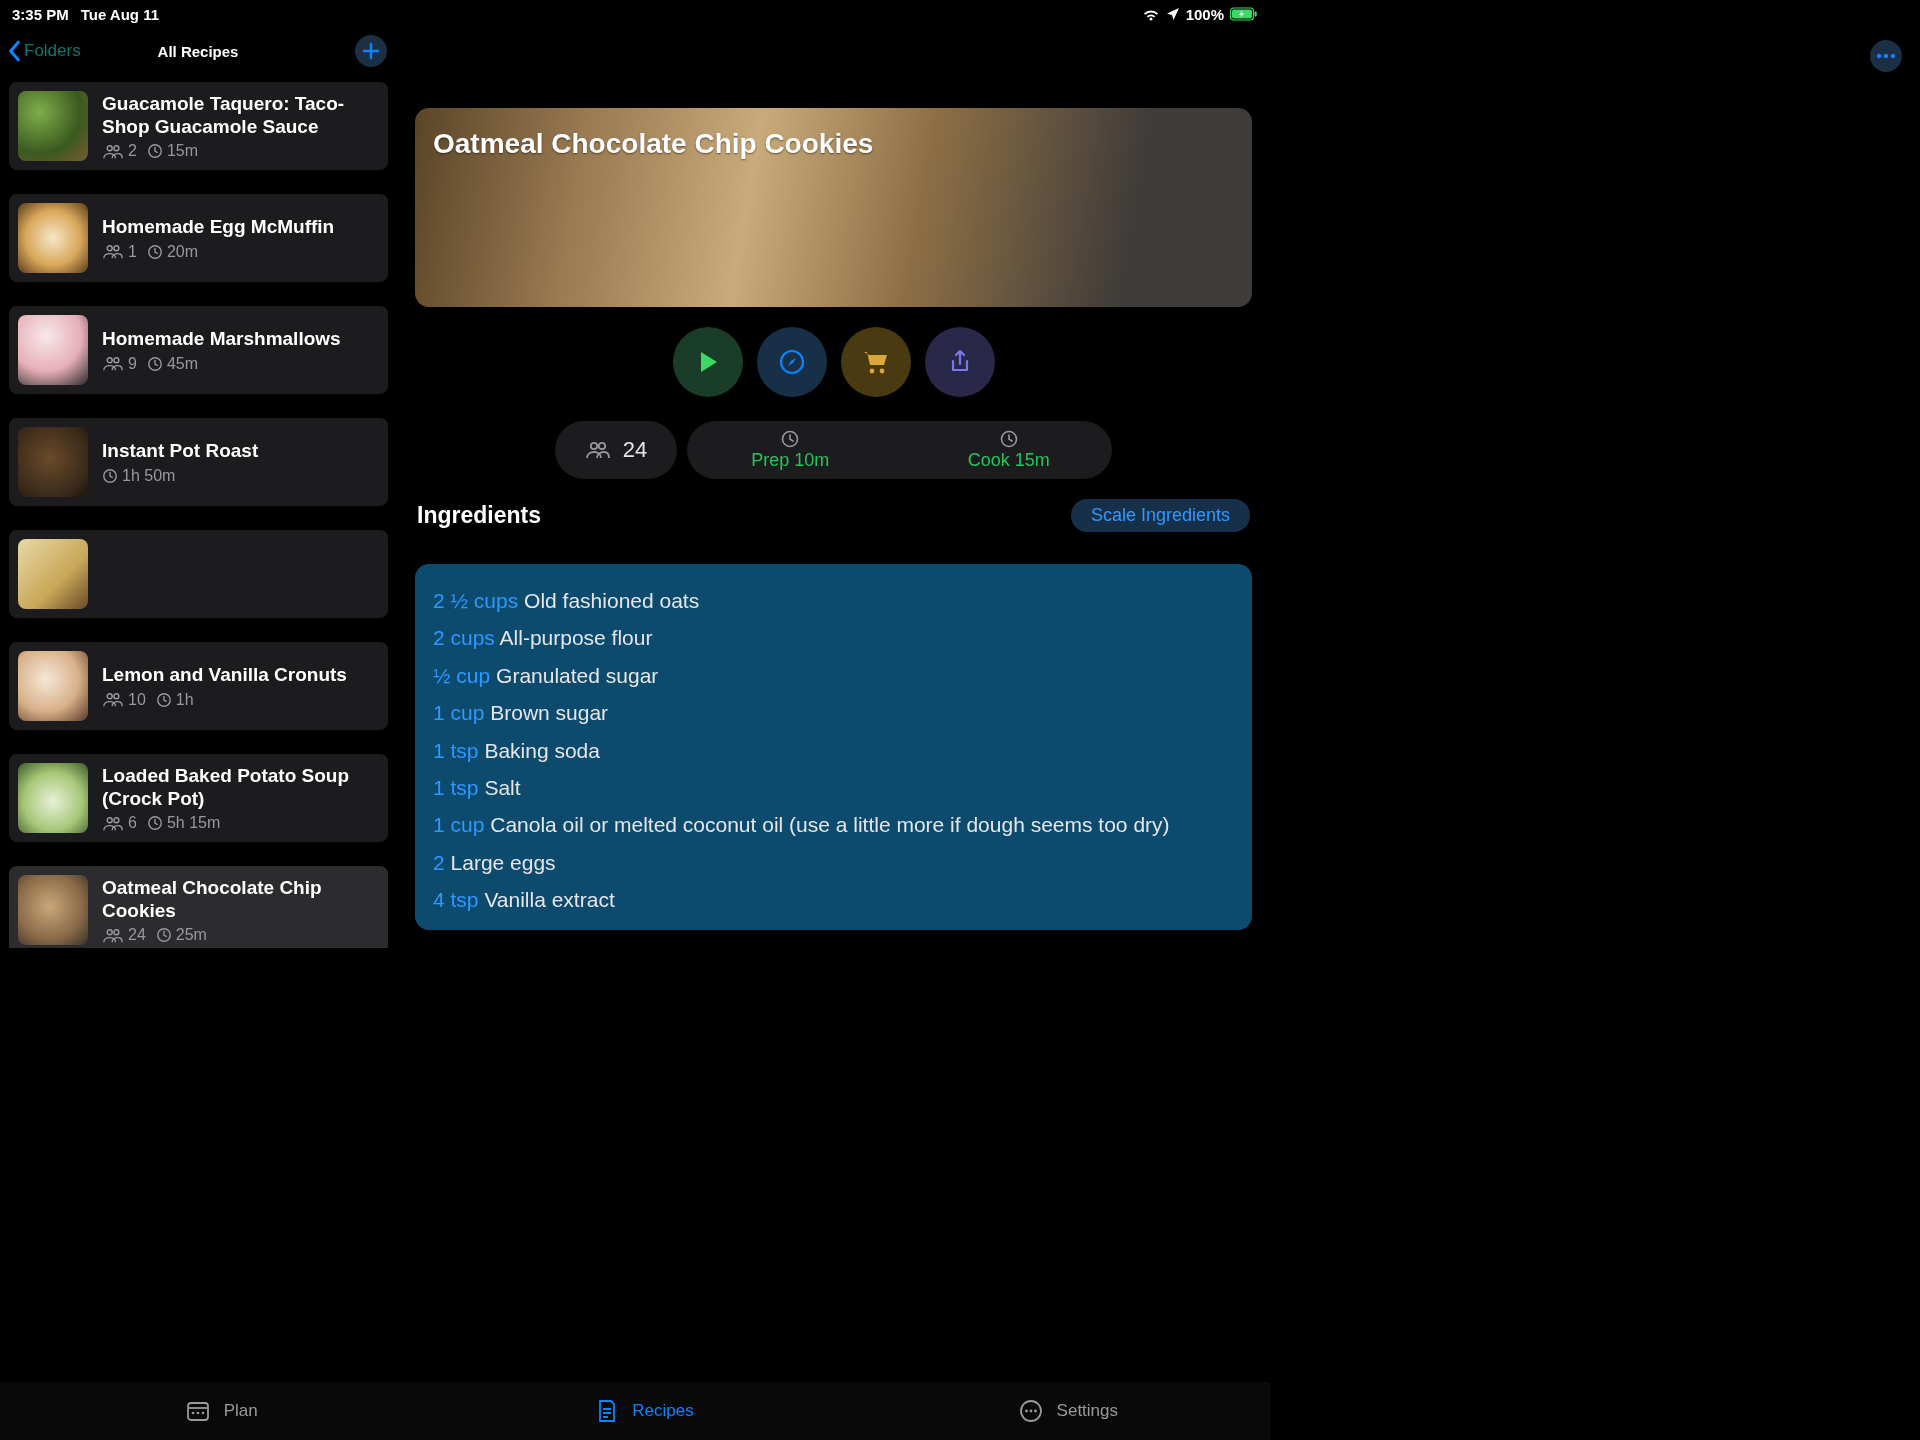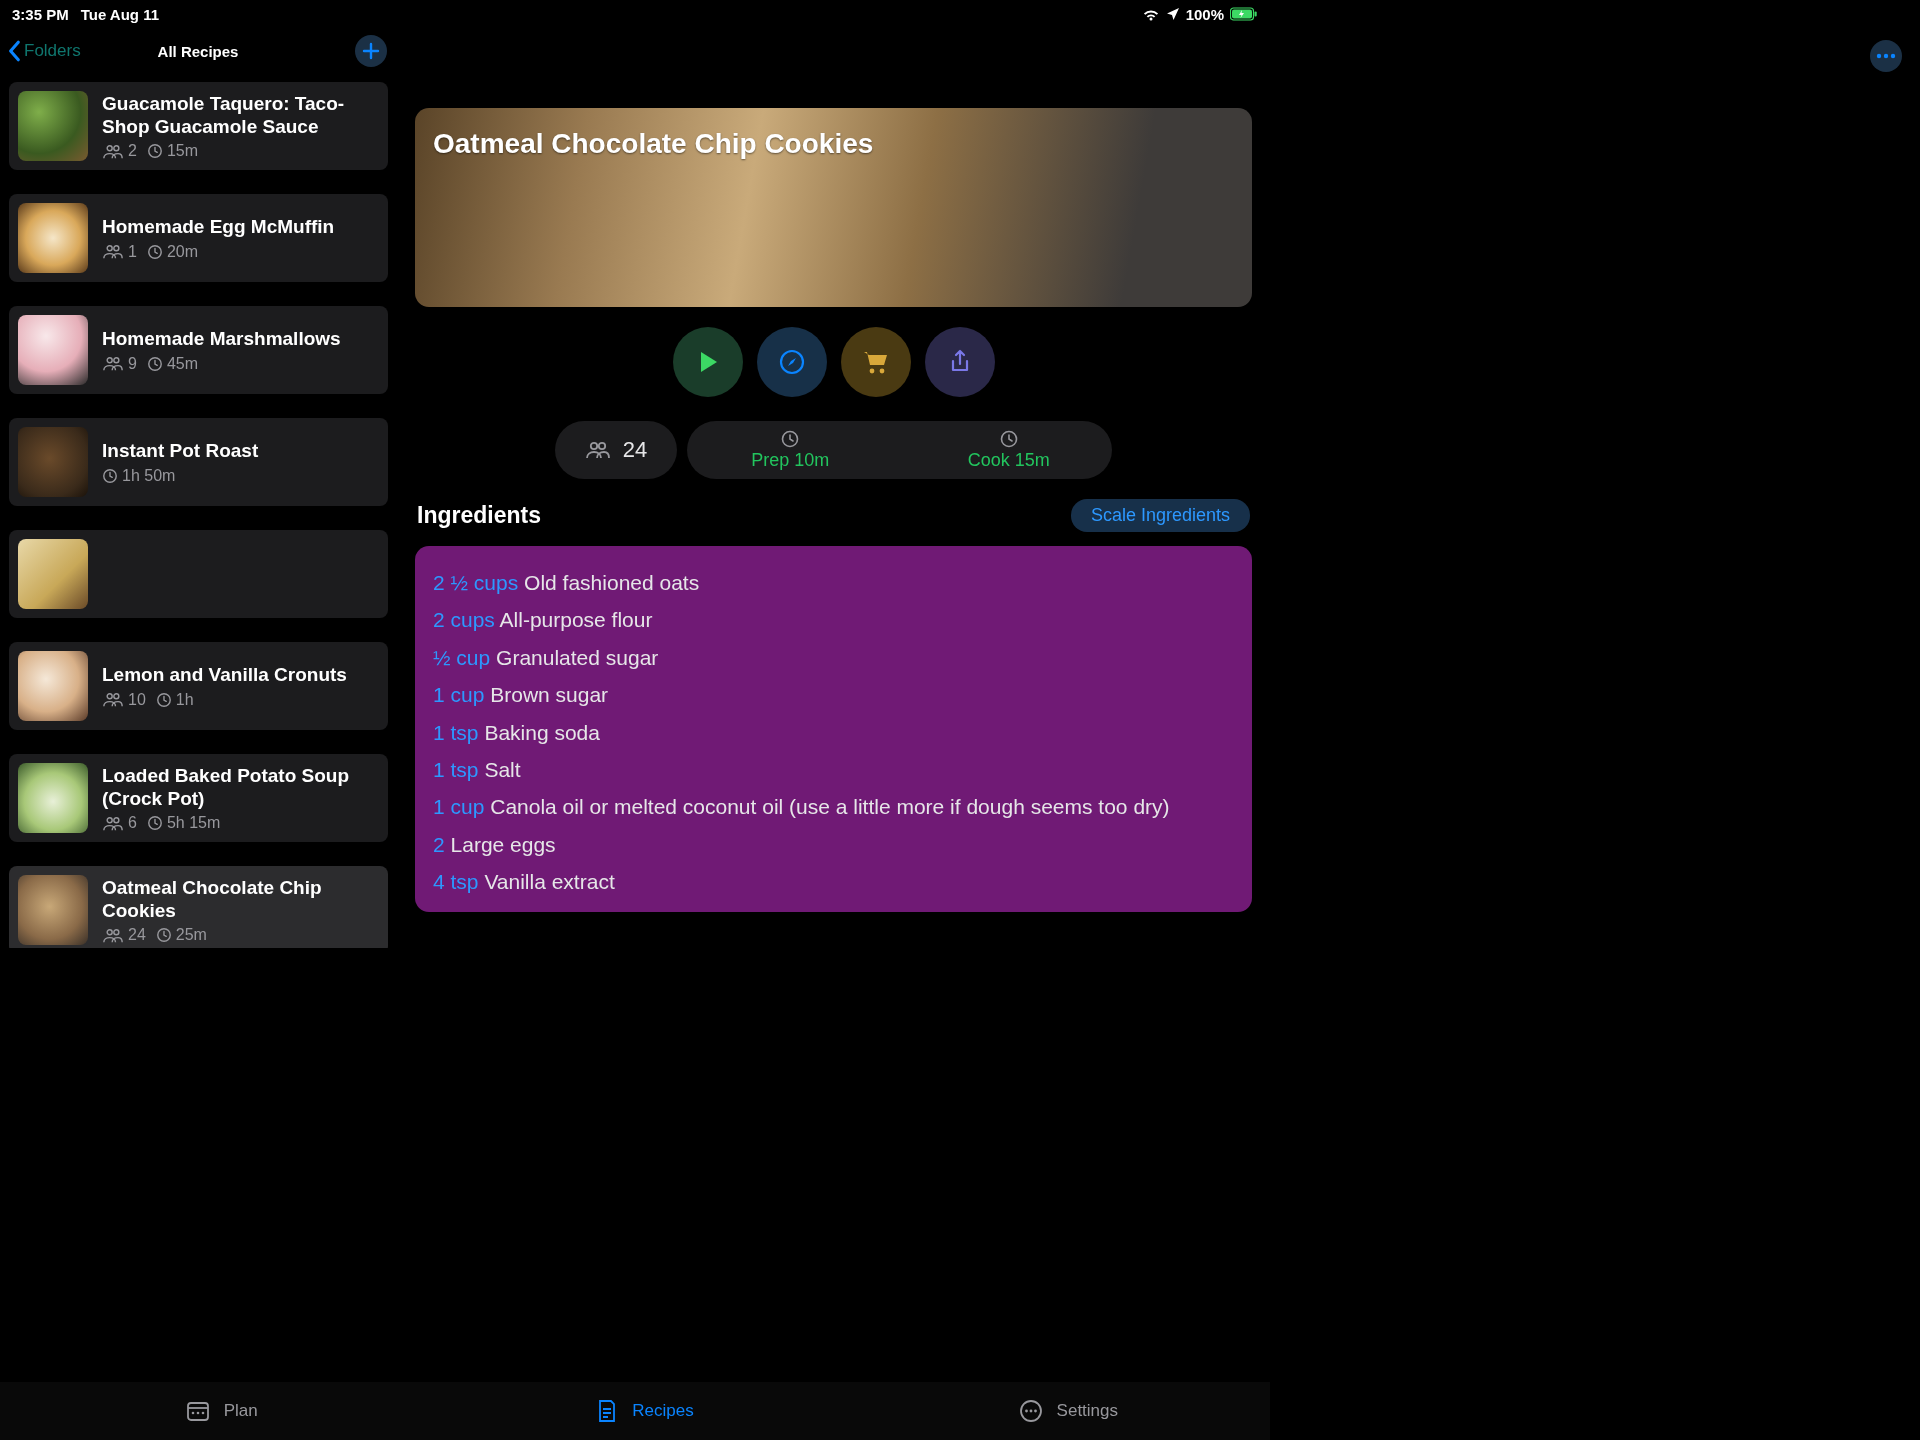--- a/index.html
+++ b/index.html
@@ -45,21 +45,21 @@
 .stat-pill { background:#1c1c1e; border-radius:30px; display:flex; align-items:center; justify-content:center; gap:12px; color:#98989d; }
 .stat-serv { width:122px; height:58px; font-size:22px; }
 .stat-time { width:425px; height:58px; display:flex; }
 .stat-half { flex:1; display:flex; flex-direction:column; align-items:center; justify-content:center; gap:2px; }
 .stat-lbl { font-size:18px; color:#22c55e; }
 
 .ing-head { display:flex; justify-content:space-between; align-items:center; margin-top:20px; padding:0 2px; }
 .ing-title { color:#fff; font-size:23px; font-weight:700; }
 .scale-btn { background:#17304a; color:#2d98ff; font-size:18px; padding:6px 20px; border-radius:16px; border:none; }
 
-.ing-box { background:#701a75; border-radius:14px; margin-top:14px; padding:18px 18px 12px 18px; }
+.ing-box { background:#0c4a6e; border-radius:14px; margin-top:32px; padding:18px 18px 12px 18px; }
 .ing-line { font-size:21px; line-height:1.78; color:#e6e6e8; }
 .amt { color:#2d98ff; }
 
 
 .tabbar { position:absolute; bottom:0; left:0; width:1270px; height:58px; background:rgba(10,10,10,.9); display:flex; }
 .tab { flex:1; display:flex; align-items:center; justify-content:center; gap:14px; color:#98989d; font-size:17px;padding-left:20px; }
 .tab.act { color:#0a84ff; }
 
 
 .more-btn { position:absolute; top:40px; right:18px; width:32px; height:32px; border-radius:16px; background:#1b3045; display:flex; align-items:center; justify-content:center; }

